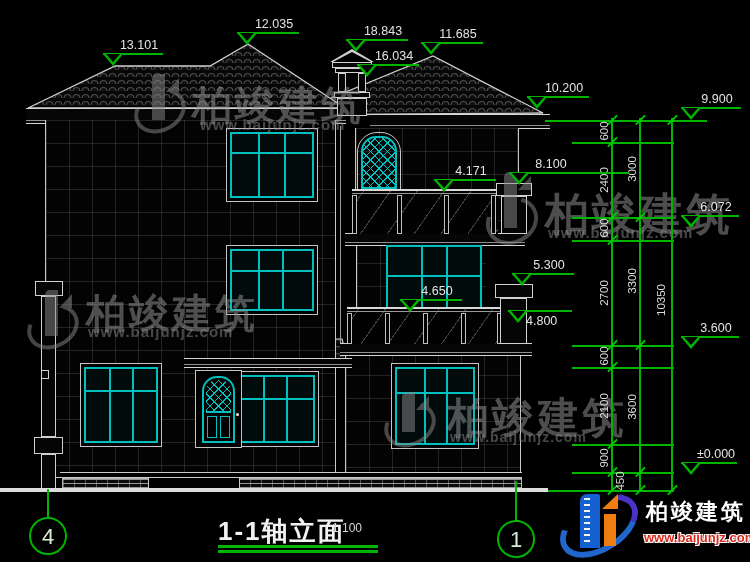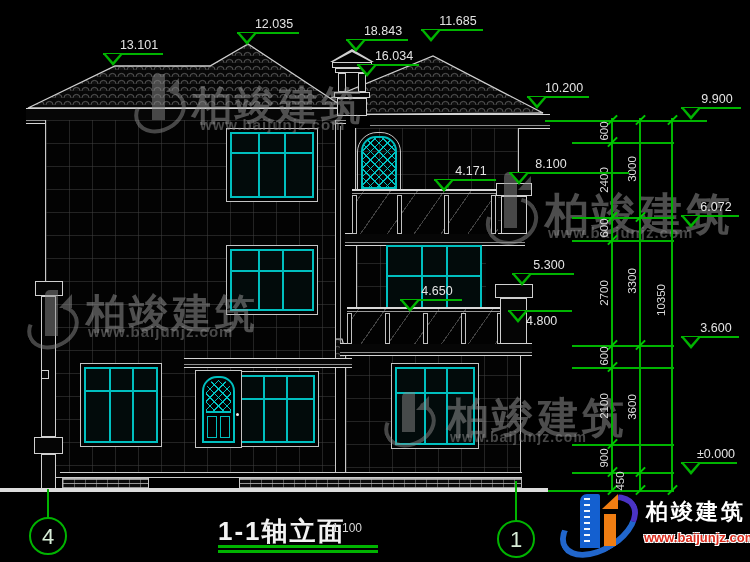--- a/index.html
+++ b/index.html
@@ -315,21 +315,21 @@
   <div class="flag" style="left:346px;top:24px">
       <div class="txt" style="width:50px">18.843</div>
       <div class="ln" style="width:62px"></div>
       <div class="tr"></div>
     </div>
   <div class="flag" style="left:357px;top:49px">
       <div class="txt" style="width:50px">16.034</div>
       <div class="ln" style="width:62px"></div>
       <div class="tr"></div>
     </div>
-  <div class="flag" style="left:421px;top:14px">
+  <div class="flag" style="left:421px;top:27px">
       <div class="txt" style="width:50px">11.685</div>
       <div class="ln" style="width:62px"></div>
       <div class="tr"></div>
     </div>
   <div class="flag" style="left:527px;top:81px">
       <div class="txt" style="width:50px">10.200</div>
       <div class="ln" style="width:62px"></div>
       <div class="tr"></div>
     </div>
   <div class="flag" style="left:681px;top:92px">

